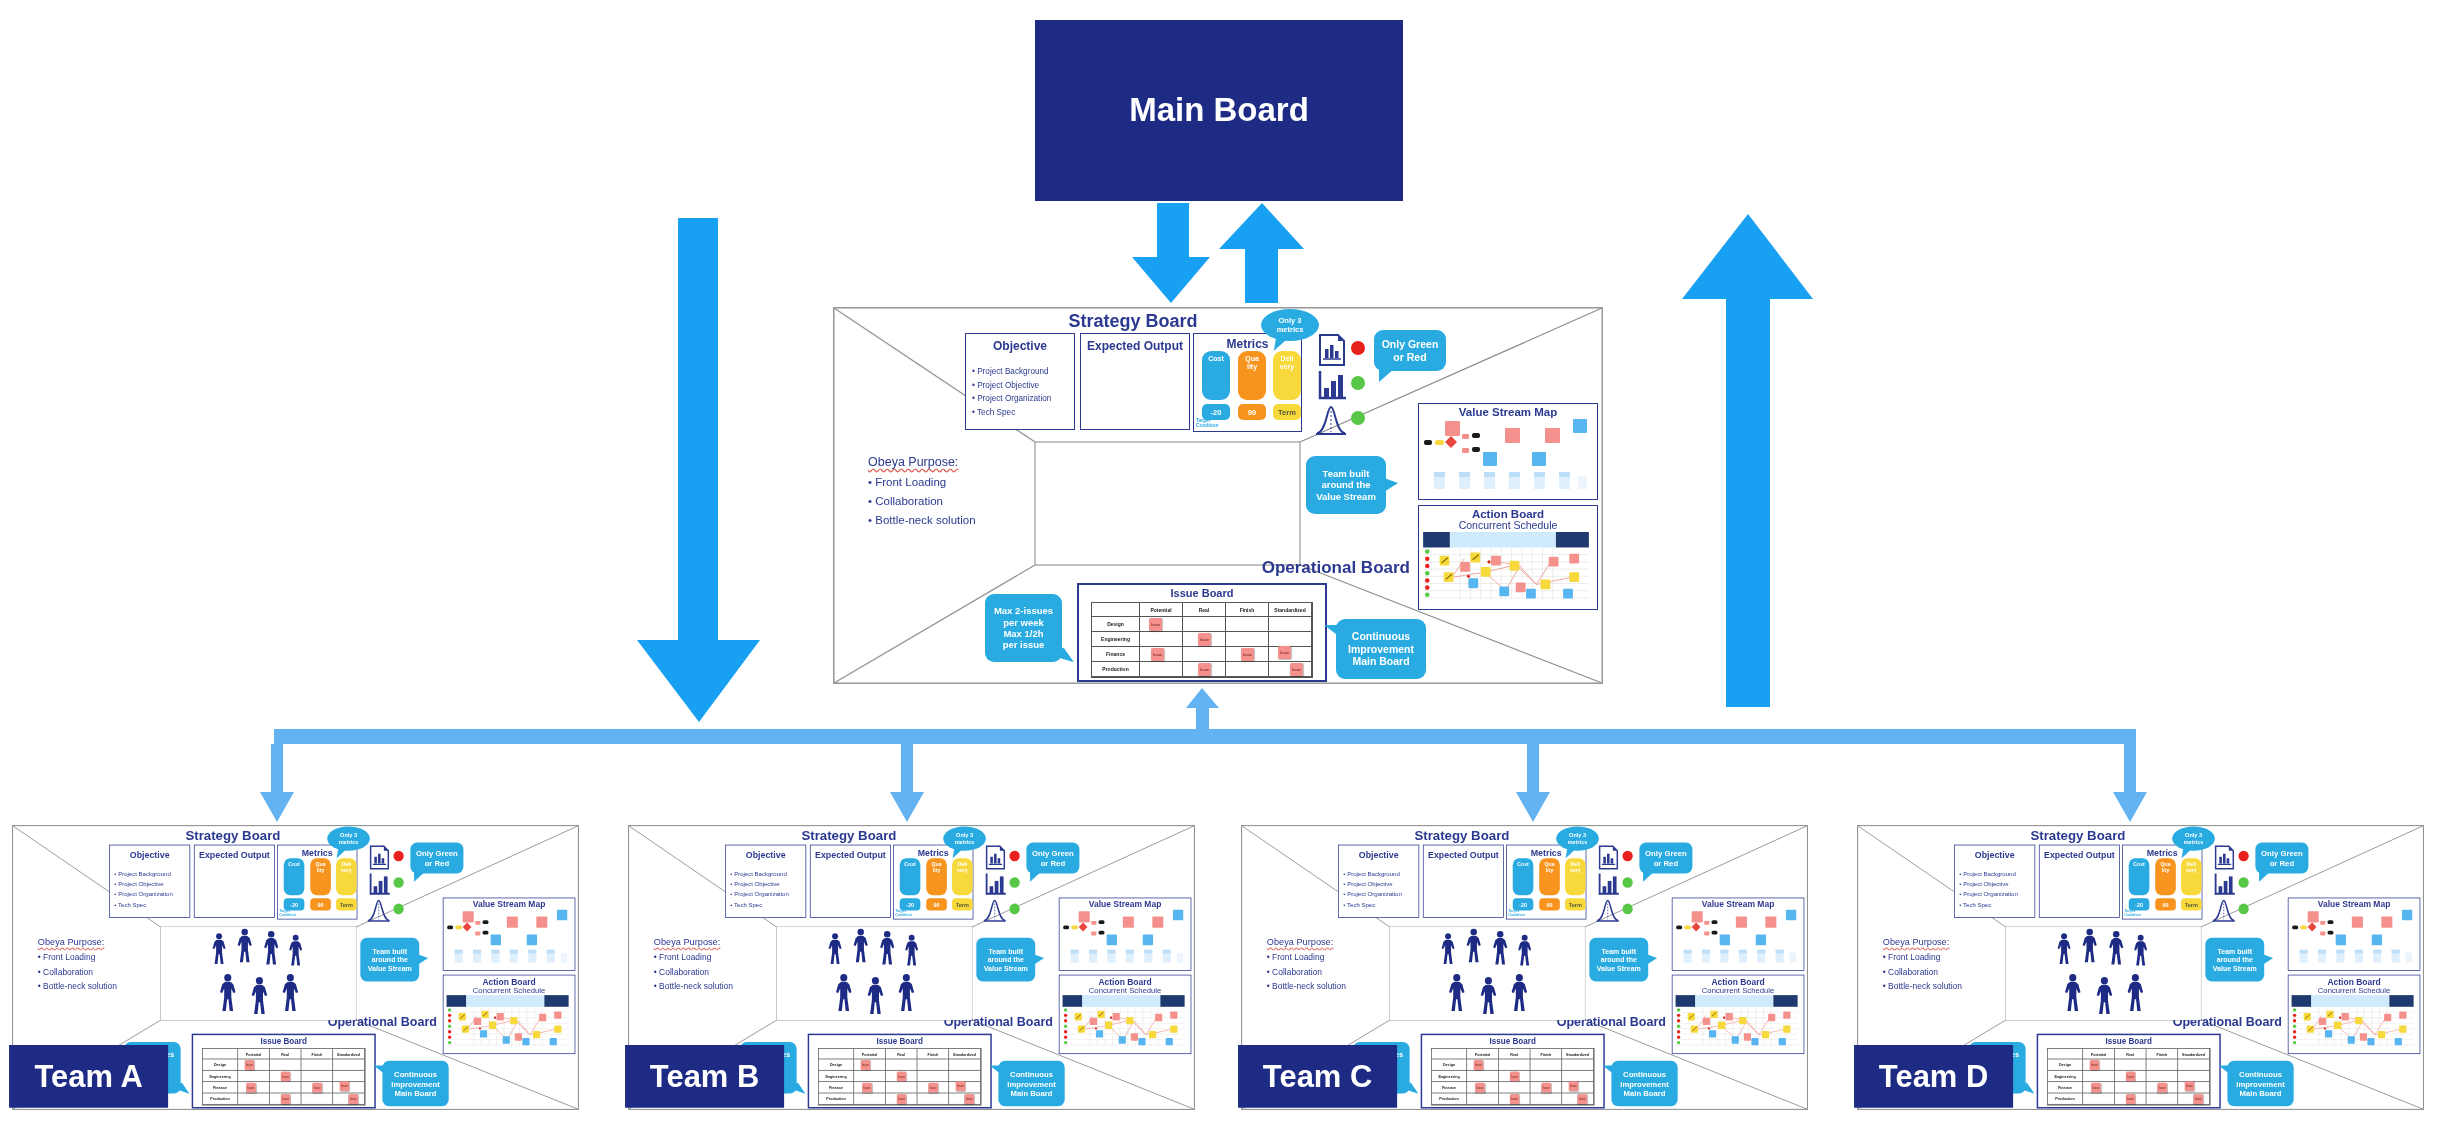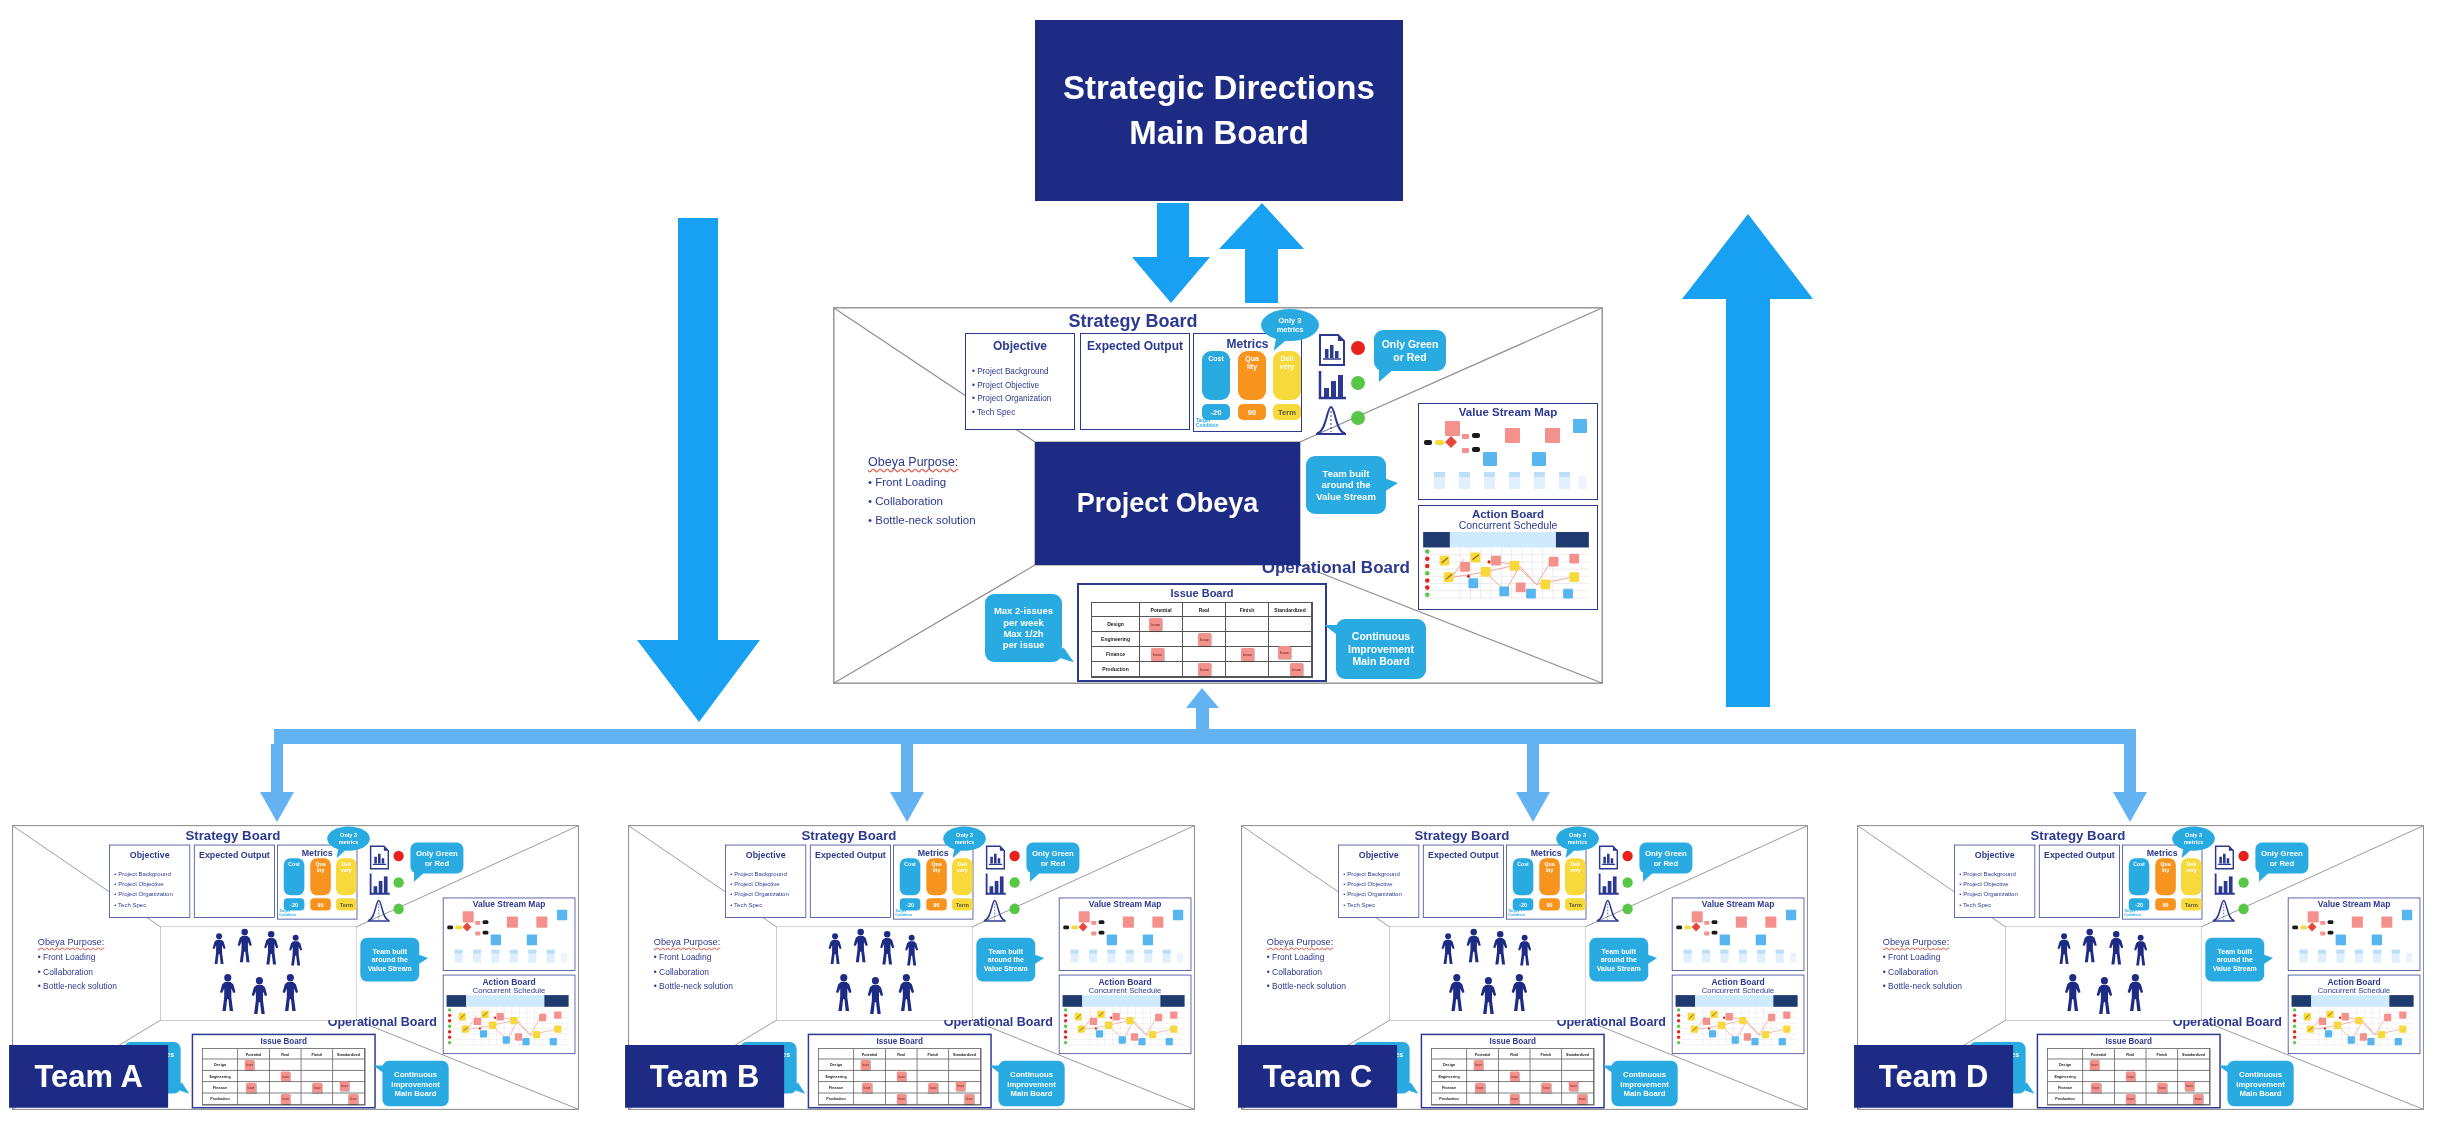--- a/index.html
+++ b/index.html
@@ -100,21 +100,20 @@
     display:flex;align-items:center;justify-content:center;font-weight:bold;font-size:42px;z-index:8;}
 
   .bln{display:block;}
 </style>
 </head>
 <body>
 
 <div id="canvas">
 
   <div class="strategic-box">
-      <span class="bln">Strategic Directions</span>
       <span class="bln">Main Board</span>
     </div>
 
   <svg id="arrows-svg" width="2442" height="1122" viewBox="0 0 2442 1122">
     <path class="arrow-bright" d="M1157,203 H1189 V257 H1210 L1171,303 L1132,257 H1157 Z"></path>
     <path class="arrow-bright" d="M1245,303 V249 H1219 L1262,203 L1304,249 H1278 V303 Z"></path>
     <path class="arrow-bright" d="M678,218 H718 V640 H760 L699,722 L637,640 H678 Z"></path>
     <path class="arrow-bright" d="M1726,707 V299 H1682 L1748,214 L1813,299 H1770 V707 Z"></path>
     <rect class="arrow-light" x="274" y="729" width="1862" height="15"></rect>
     <path class="arrow-light" d="M1196,729 V708 H1186 L1202,688 L1219,708 H1209 V729 Z"></path>
@@ -326,21 +325,20 @@
 
     <div class="abs purpose">
       <div class="purpose-title">Obeya Purpose:</div>
       <div>
             <div class="bullet">• Front Loading</div>
             <div class="bullet">• Collaboration</div>
             <div class="bullet">• Bottle-neck solution</div>
           </div>
     </div>
 
-    <div class="abs obeya-box">Project Obeya</div>
 
     <div class="panel issue-box">
       <div class="ptitle">Issue Board</div>
       <div class="issue-table">
             <div class="it-cell" style="left: 0px; top: 0px; width: 48px; height: 14px;"></div>
             <div class="it-cell" style="left: 48px; top: 0px; width: 43px; height: 14px;">Potential</div>
             <div class="it-cell" style="left: 91px; top: 0px; width: 43px; height: 14px;">Real</div>
             <div class="it-cell" style="left: 134px; top: 0px; width: 43px; height: 14px;">Finish</div>
             <div class="it-cell" style="left: 177px; top: 0px; width: 43px; height: 14px;">Standardized</div>
             <div class="it-cell" style="left: 0px; top: 14px; width: 48px; height: 15px;">Design</div>

